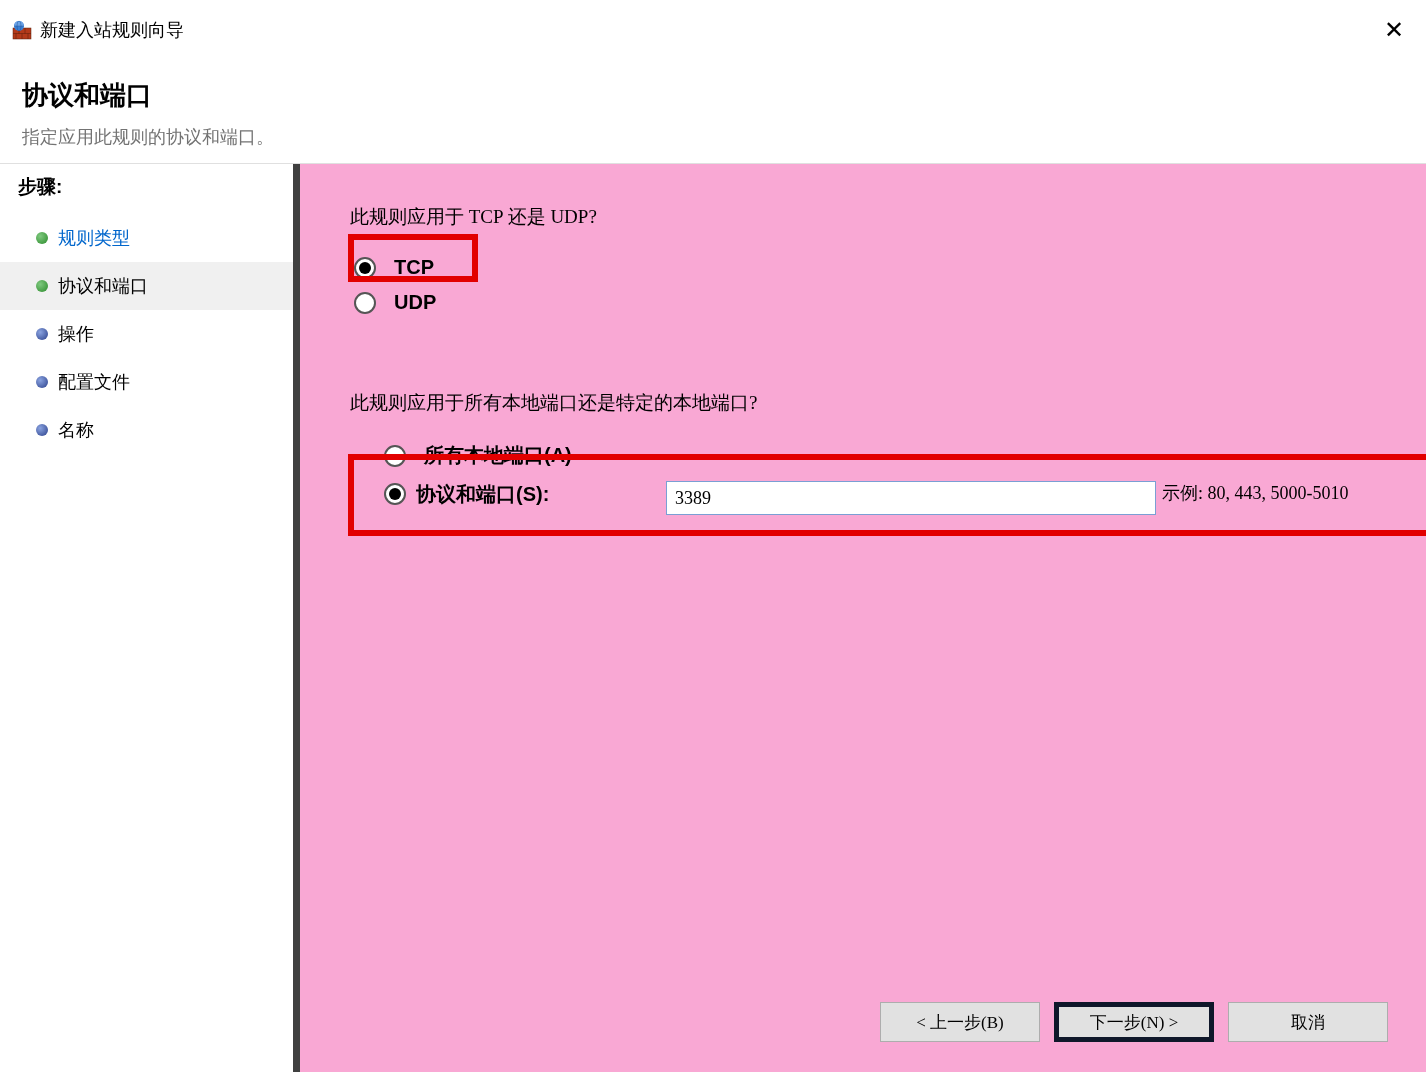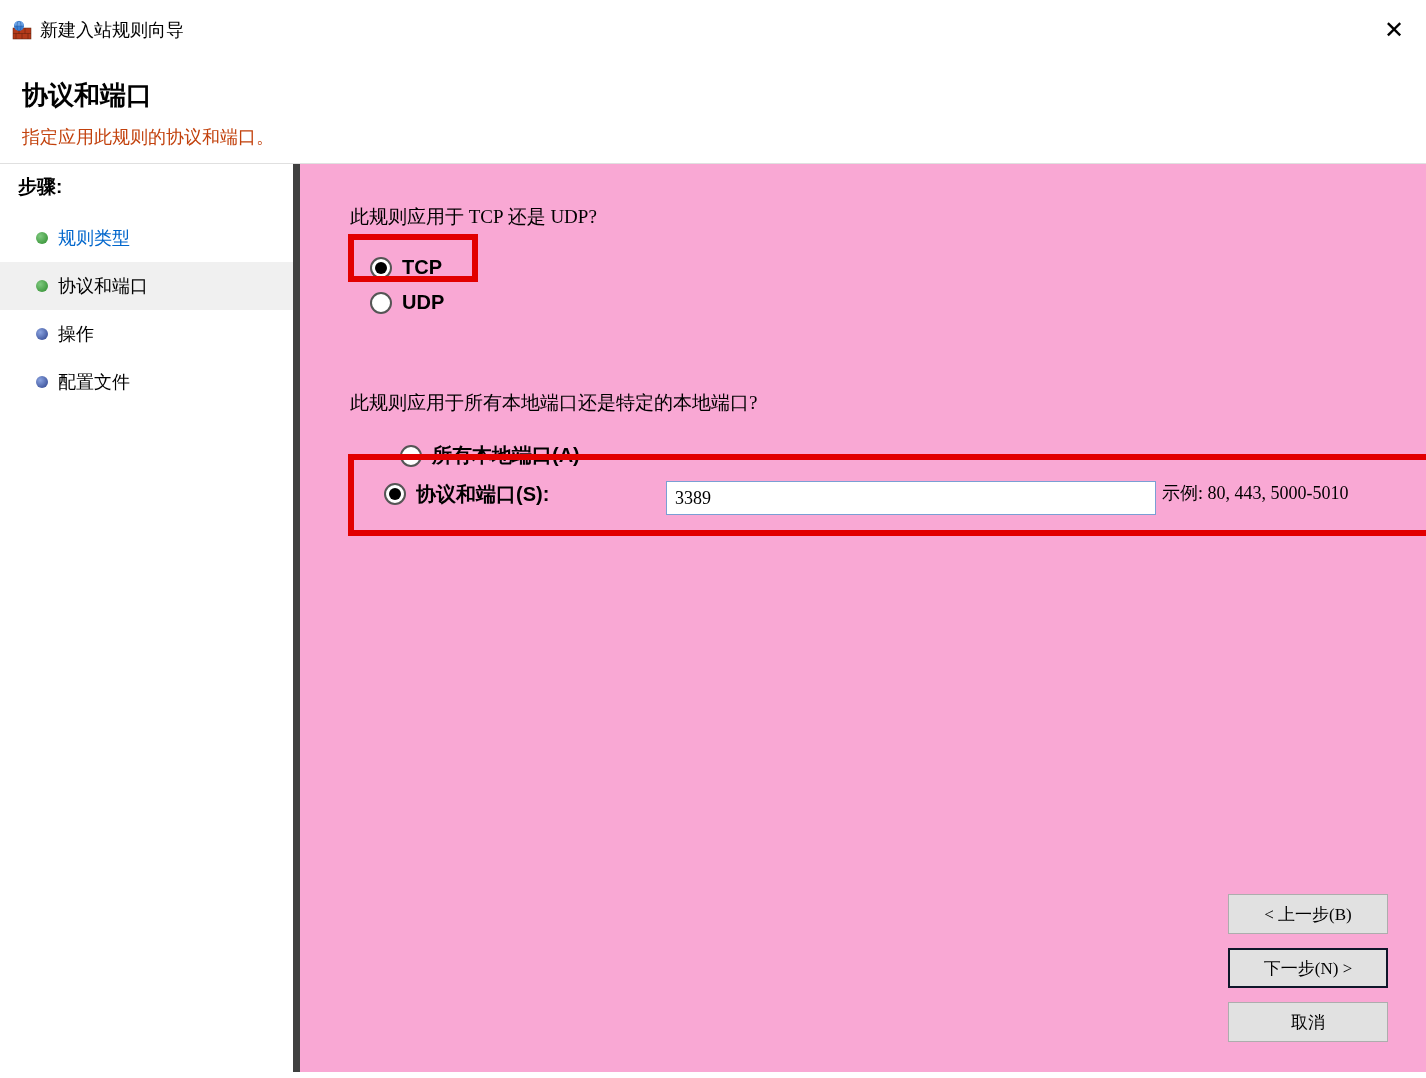--- a/index.html
+++ b/index.html
@@ -54,21 +54,21 @@
       border-bottom: 1px solid #e0e0e0;
     }
     .page-title {
       font-size: 26px;
       font-weight: bold;
       color: #000;
       margin-bottom: 12px;
     }
     .page-subtitle {
       font-size: 18px;
-      color: #c2410c;
+      color: #737373;
     }
     .body-wrap {
       display: flex;
       height: calc(100% - 170px);
     }
     .sidebar {
       width: 300px;
       border-right: 7px solid #404040;
       padding: 0;
     }
@@ -111,22 +111,22 @@
       background: #f9a8d4;
     }
     .question {
       font-size: 19px;
       margin-bottom: 20px;
       font-family: "SimSun", serif;
     }
     .radio-row {
       display: flex;
       align-items: center;
-      gap: 10px;
-      padding: 6px 16px;
+      gap: 18px;
+      padding: 6px 0;
       font-size: 20px;
       font-weight: bold;
     }
     .radio-row.indented {
       margin-left: 34px;
     }
     .radio-outer {
       width: 22px;
       height: 22px;
       border: 2px solid #555;
@@ -201,37 +201,36 @@
       width: 1122px;
       height: 82px;
       pointer-events: none;
     }
     .footer-buttons {
       position: absolute;
       bottom: 30px;
       right: 38px;
       display: flex;
       gap: 14px;
-      flex-direction: column;
     }
     .btn {
       min-width: 160px;
       height: 40px;
       border: 1px solid #adadad;
       background: #e1e1e1;
       font-size: 17px;
       cursor: pointer;
       display: inline-flex;
       align-items: center;
       justify-content: center;
       gap: 4px;
       font-family: "SimSun", serif;
     }
     .btn.primary {
-      border: 2px solid #0f172a;
+      border: 5px solid #0f172a;
     }
   </style>
 </head>
 <body>
 
 <div class="titlebar">
   <div class="titlebar-left">
     <span class="app-icon">
       <svg viewBox="0 0 20 20">
         <rect x="1" y="8" width="18" height="11" fill="#b33a1a"></rect>
@@ -272,20 +271,24 @@
       <span>协议和端口</span>
     </div>
     <div class="step-item">
       <span class="bullet pending"></span>
       <span>操作</span>
     </div>
     <div class="step-item">
       <span class="bullet pending"></span>
       <span>配置文件</span>
     </div>
+    <div class="step-item">
+      <span class="bullet pending"></span>
+      <span>名称</span>
+    </div>
   </div>
 
   <div class="main">
 
     <div class="question">此规则应用于 TCP 还是 UDP?</div>
 
     <div class="radio-row" style="margin-left:4px;">
       <span class="radio-outer checked"></span>
       <span>TCP</span>
     </div>

